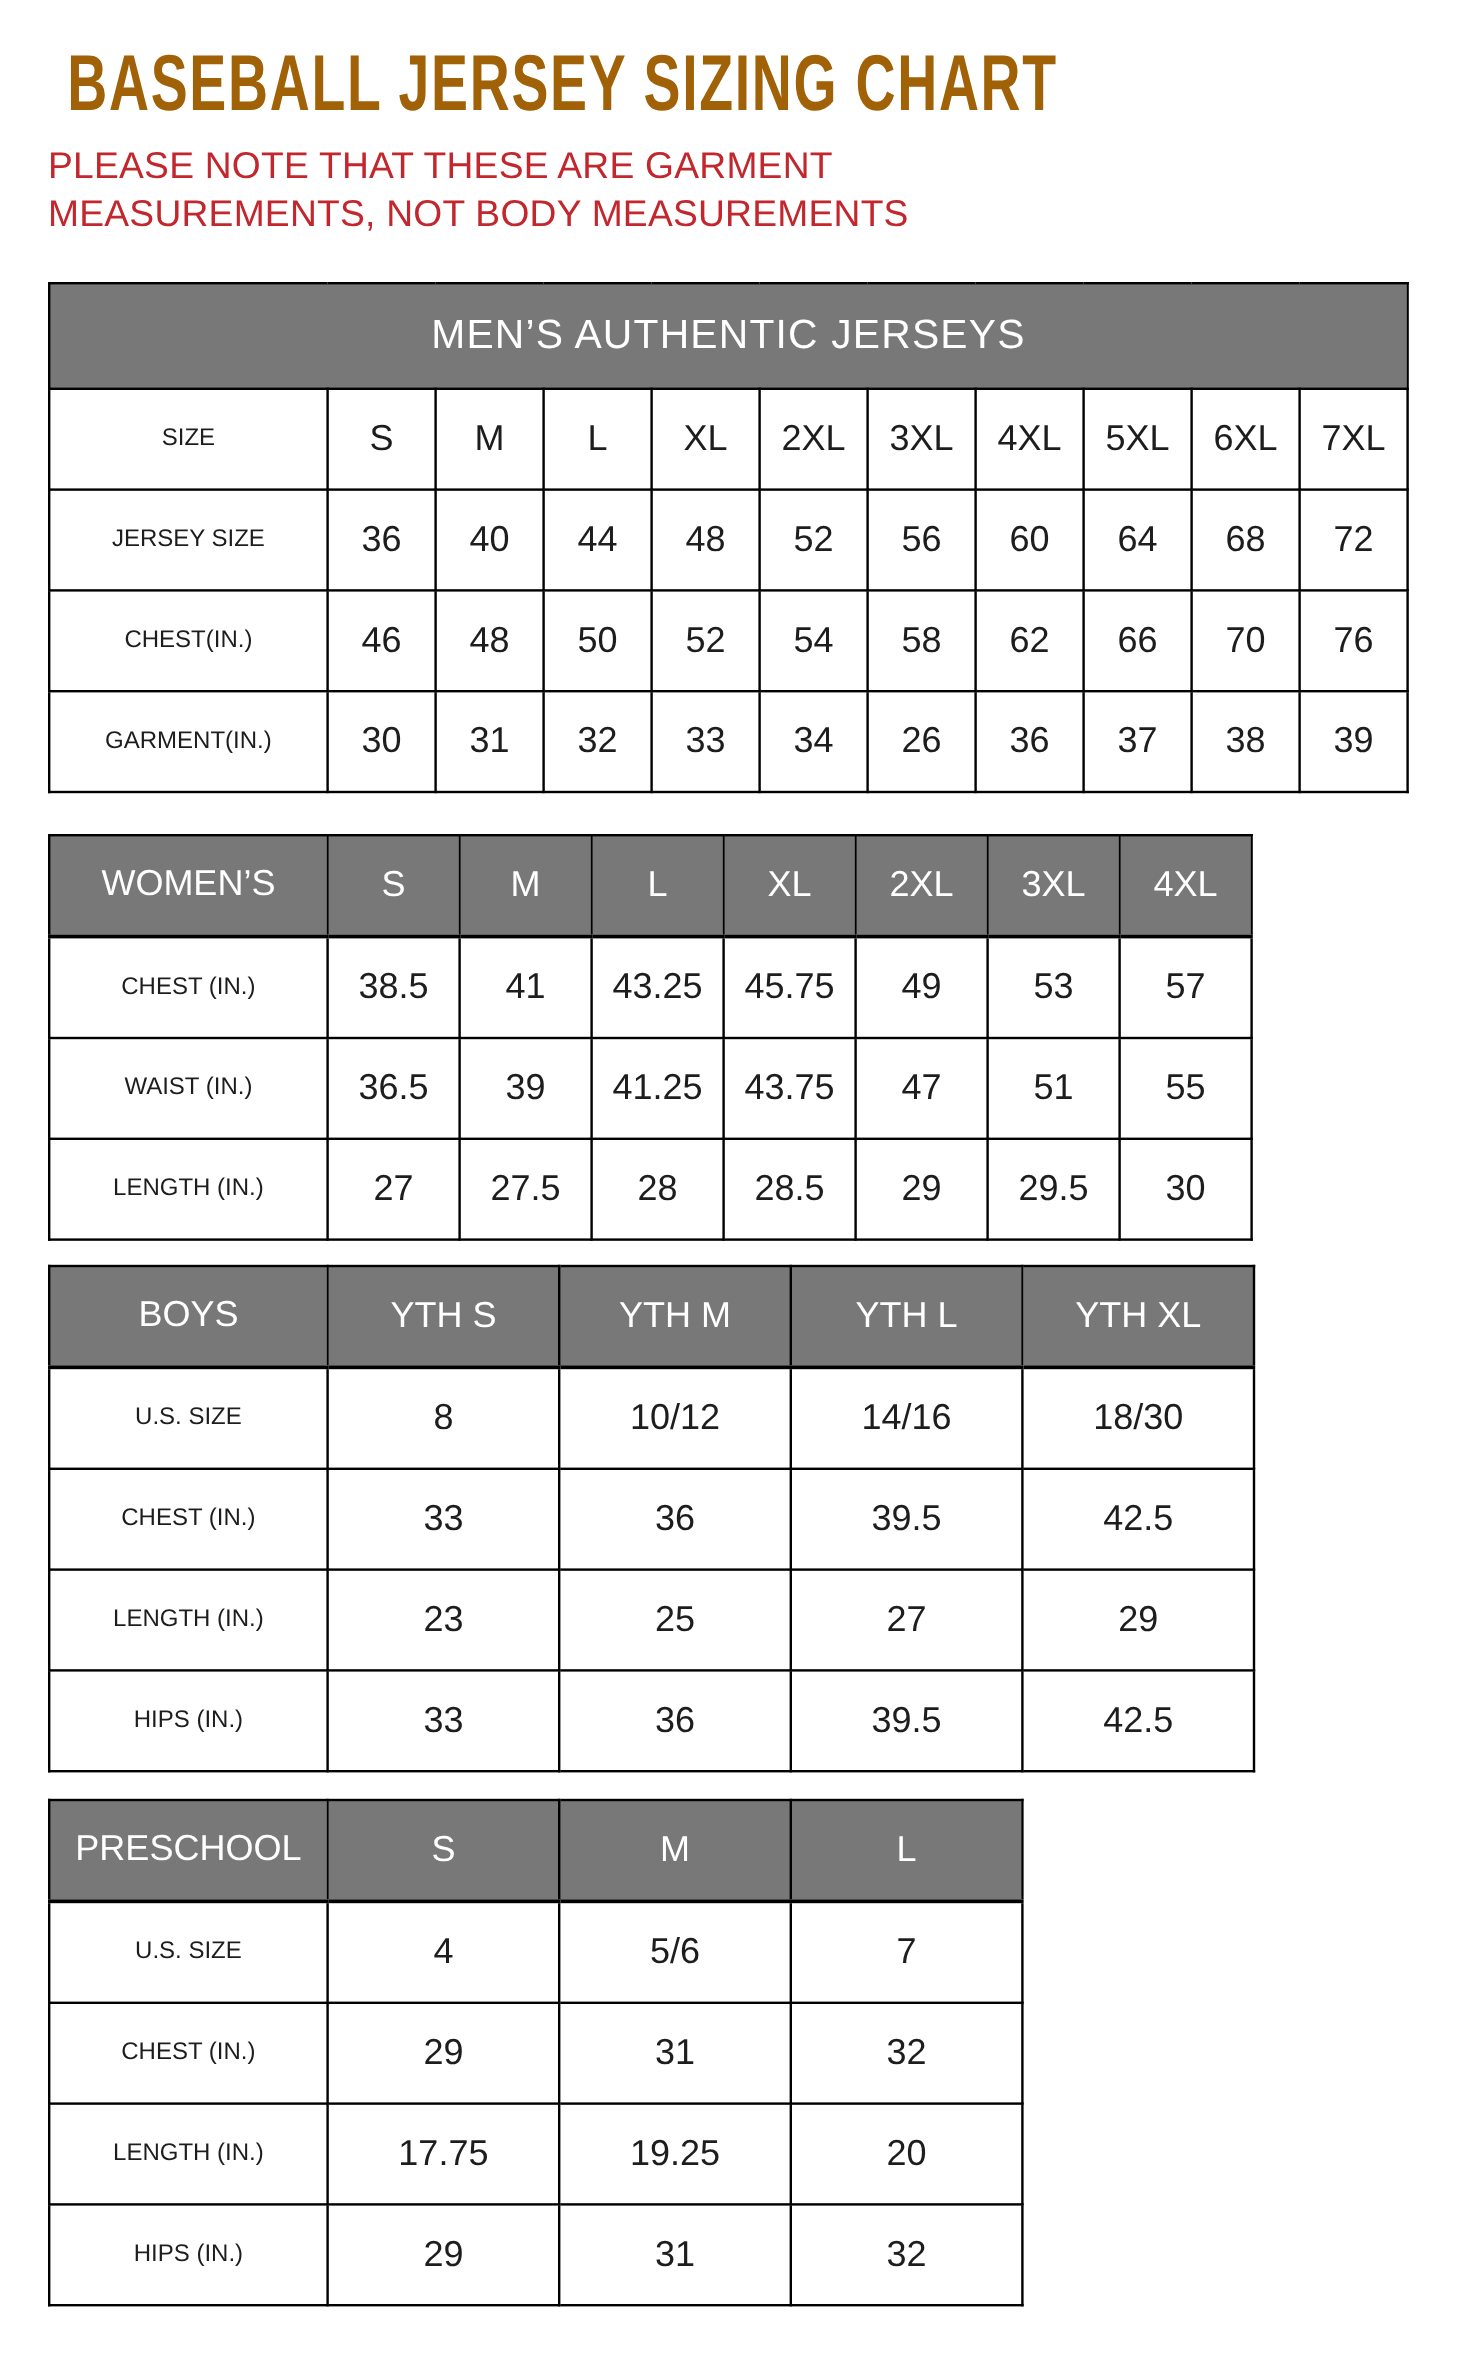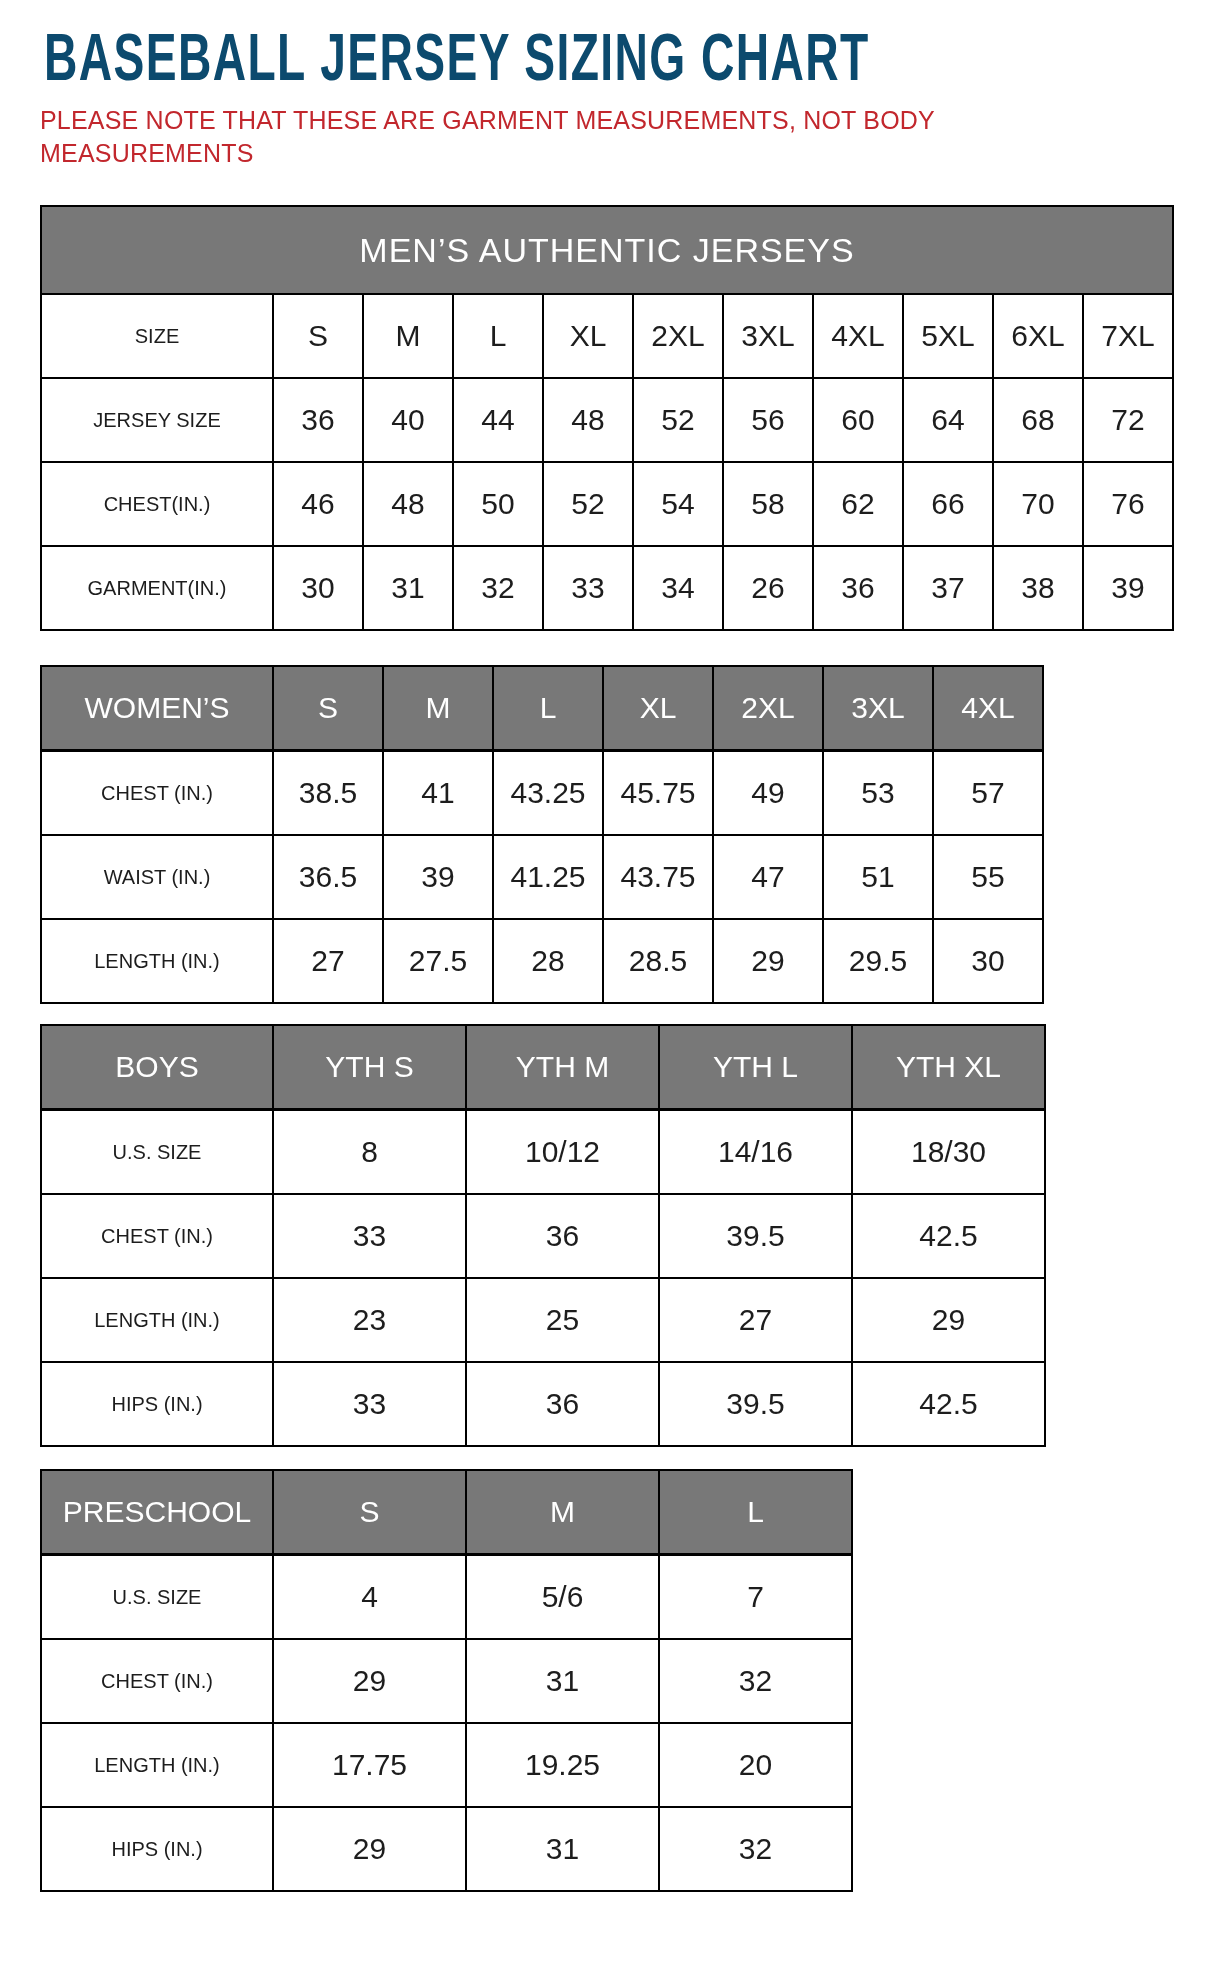--- a/index.html
+++ b/index.html
@@ -13,38 +13,38 @@
     font-family:"Liberation Sans", sans-serif;
     color:var(--ink);
     width:1220px;
   }
   .page{
     box-sizing:border-box;
     width:1220px;
     padding:20px 20px 16px 40px;
   }
   .title{
-    margin:4px;
+    margin:16px;
     font-size:66px;
     font-weight:800;
-    color:#0c4a6e;
+    color:#a16207;
     line-height:1.0;
     letter-spacing:2px;
     white-space:nowrap;
   }
   .title .condense{
     display:inline-block;
     transform:scaleX(0.70);
     transform-origin:0 50%;
   }
   .note{
     margin:14px 0 0 0;
     max-width:900px;
     color:var(--red);
-    font-size:25px;
+    font-size:31px;
     line-height:1.3;
     letter-spacing:0.2px;
   }
   table.tbl{
     border-collapse:collapse;
     table-layout:fixed;
     margin-top:36px;
   }
   table.tbl td{
     border:2px solid var(--line);

